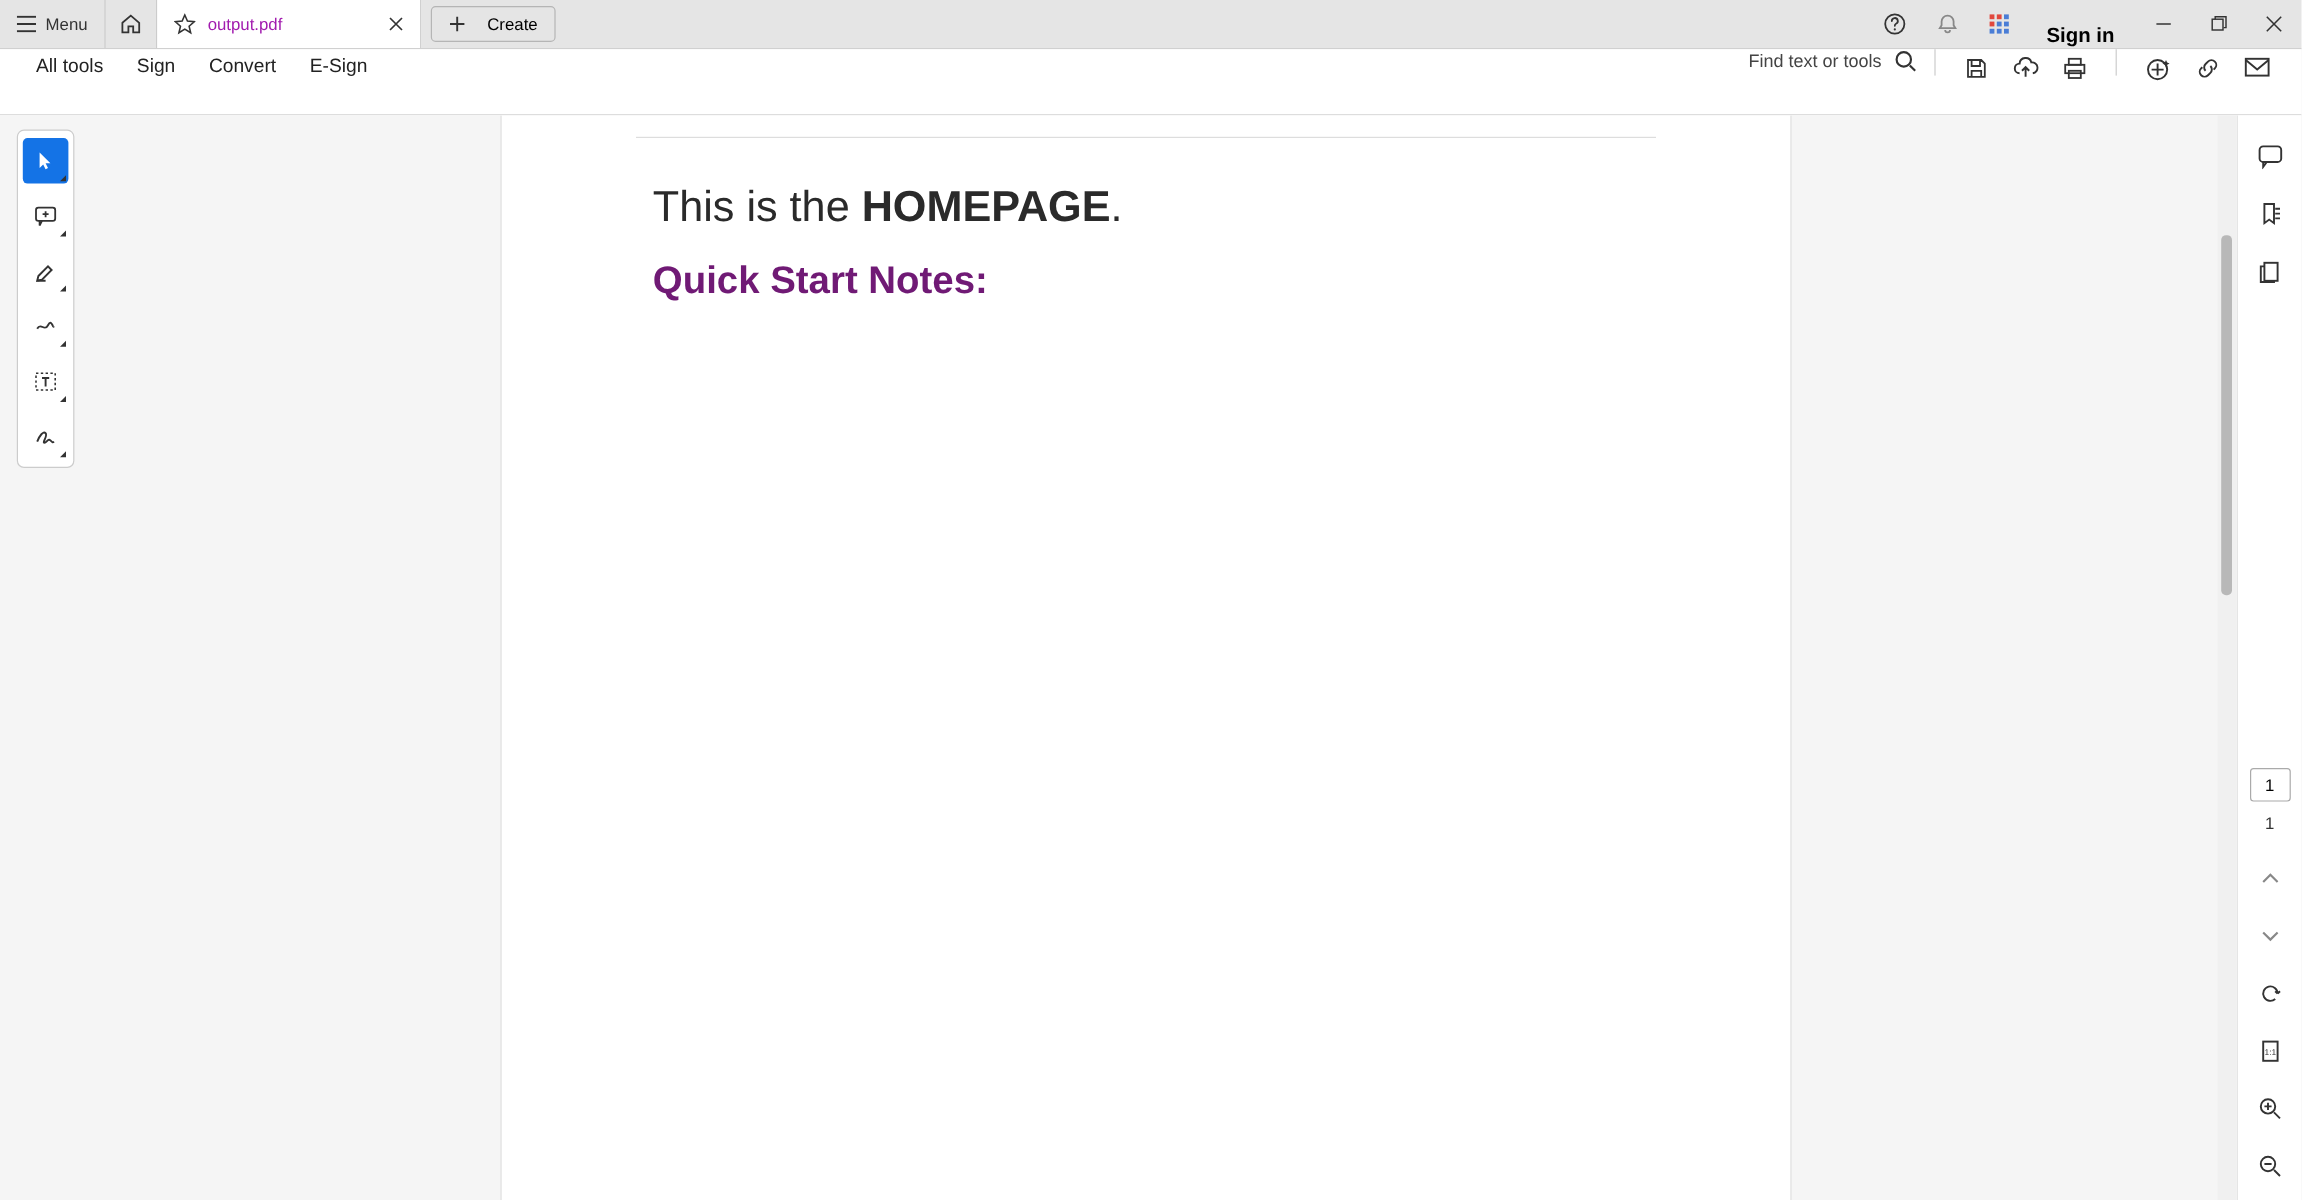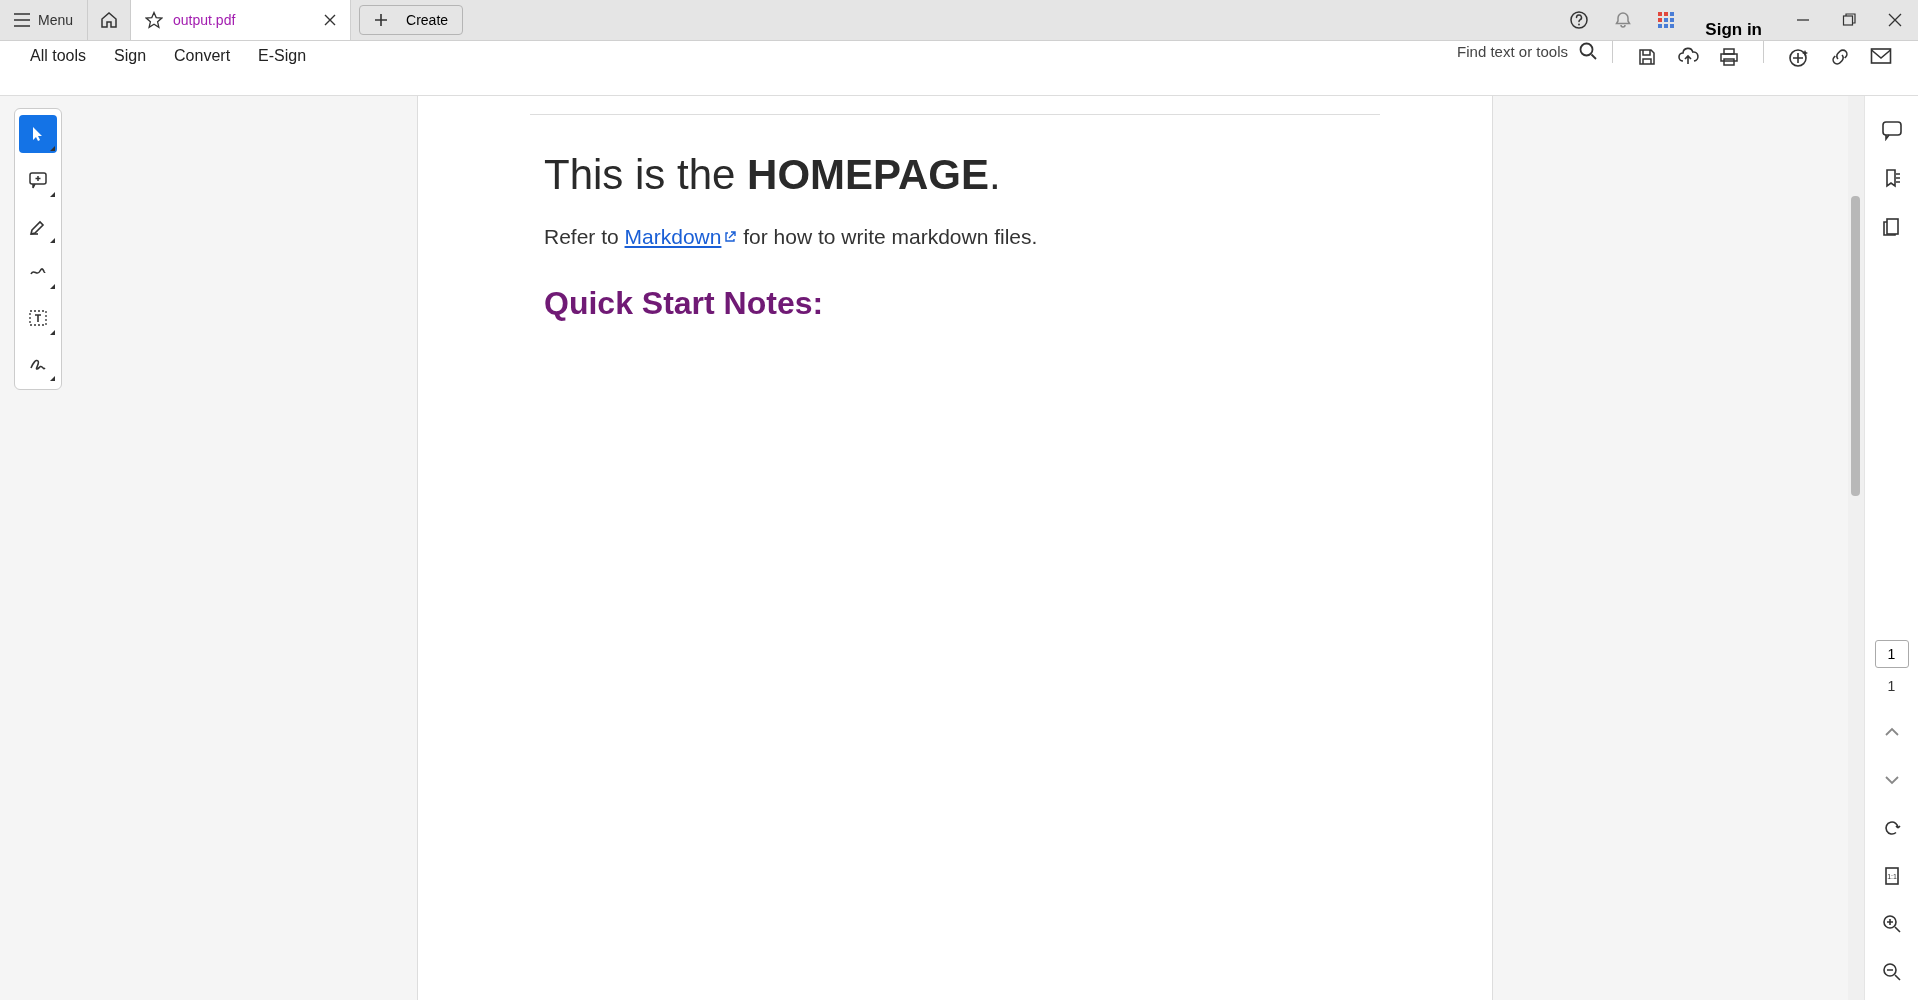--- a/index.html
+++ b/index.html
@@ -183,21 +183,21 @@
 .doc-inner {
   padding: 0 126px 0 126px;
 }
 .doc-divider {
   border-top: 1px solid #ddd;
   margin-bottom: 36px;
   margin-left:-14px;
   margin-right:-14px;
 }
 .h1 {
-  font-size: 42px;
+  font-size: 36px;
   font-weight: 400;
   color: #2a2a2a;
   margin-bottom: 22px;
 }
 .h1 .bold { font-weight: 700; }
 .body-text {
   font-size: 21px;
   color: #333;
   line-height: 1.5;
   margin-bottom: 32px;
@@ -496,25 +496,20 @@
     </div>
   </div>
 
   <div class="doc-wrapper">
     <div class="doc-page">
       <div class="doc-inner">
         <div class="doc-divider"></div>
         <h1 class="h1">
           <span>This is the </span><span class="bold">HOMEPAGE</span><span>.</span>
         </h1>
-        <p class="body-text">
-          <span>Refer to </span><a class="link"><span>Markdown</span><span class="ext-icon"><svg width="14" height="14" viewBox="0 0 14 14">
-                  <path d="M5 3H3v8h8V9M8 2h4v4M12 2L6 8" fill="none" stroke="#1a5fd6" stroke-width="1.4"></path>
-                </svg></span></a><span> for how to write markdown files.</span>
-        </p>
         <h2 class="h2">Quick Start Notes:</h2>
       </div>
     </div>
   </div>
 
   <div class="scrollbar-track">
     <div class="scrollbar-thumb"></div>
   </div>
 
   <div class="right-sidebar">

